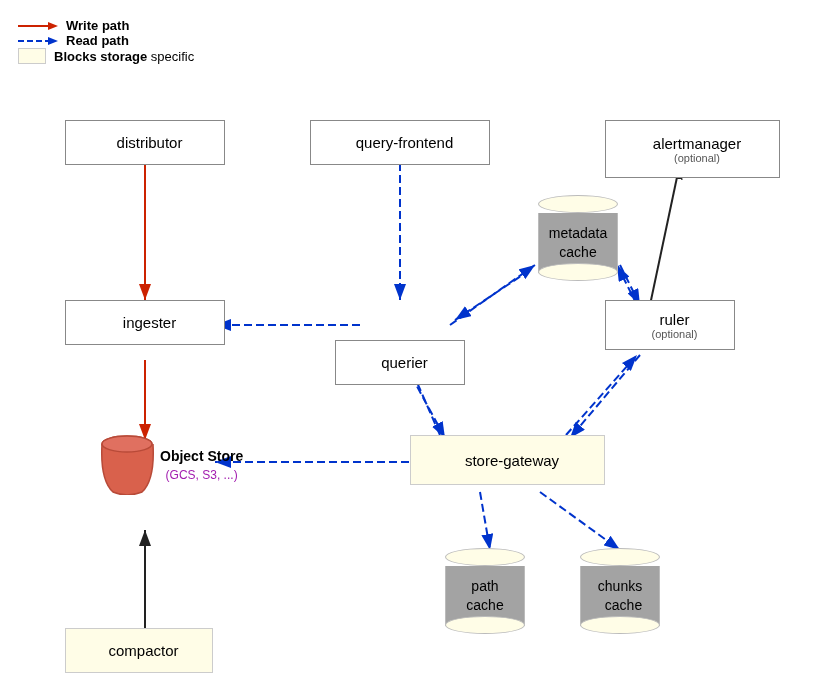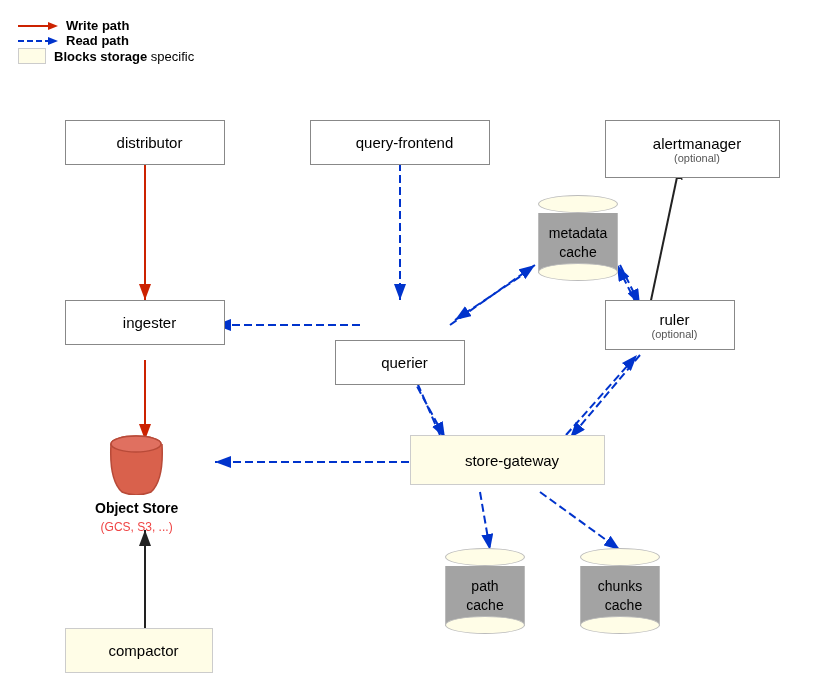--- a/index.html
+++ b/index.html
@@ -112,21 +112,21 @@
       height: 18px;
       background: #fffde7;
       border: 1.5px solid #bbb;
       border-radius: 50%;
     }
 
     
     .bucket {
       position: absolute;
       display: flex;
-      flex-direction: column;
+      flex-direction: row;
       align-items: center;
     }
 
     
     svg.arrows {
       position: absolute;
       top: 0;
       left: 0;
       width: 835px;
       height: 690px;
@@ -302,17 +302,17 @@
 
   <div class="bucket" style="position:absolute; left:95px; top:430px;">
     <svg width="65" height="65" viewBox="0 0 65 65">
 
       <ellipse cx="32" cy="14" rx="25" ry="8" fill="#d9614c" stroke="#b84a38" stroke-width="1.5"></ellipse>
       <path d="M7,14 Q5,50 18,62 Q32,68 47,62 Q60,50 58,14" fill="#d9614c" stroke="#b84a38" stroke-width="1.5"></path>
       <ellipse cx="32" cy="14" rx="25" ry="8" fill="#e07060" stroke="#b84a38" stroke-width="1.5"></ellipse>
     </svg>
     <div style="text-align:center; margin-top:4px;">
       <span style="font-weight:bold; font-size:14px;">Object Store</span><br>
-      <span style="font-size:12px; color:#ef4444;">(GCS, S3, ...)</span>
+      <span style="font-size:12px; color:#a21caf;">(GCS, S3, ...)</span>
     </div>
   </div>
 
 </div>
 
 </body></html>

